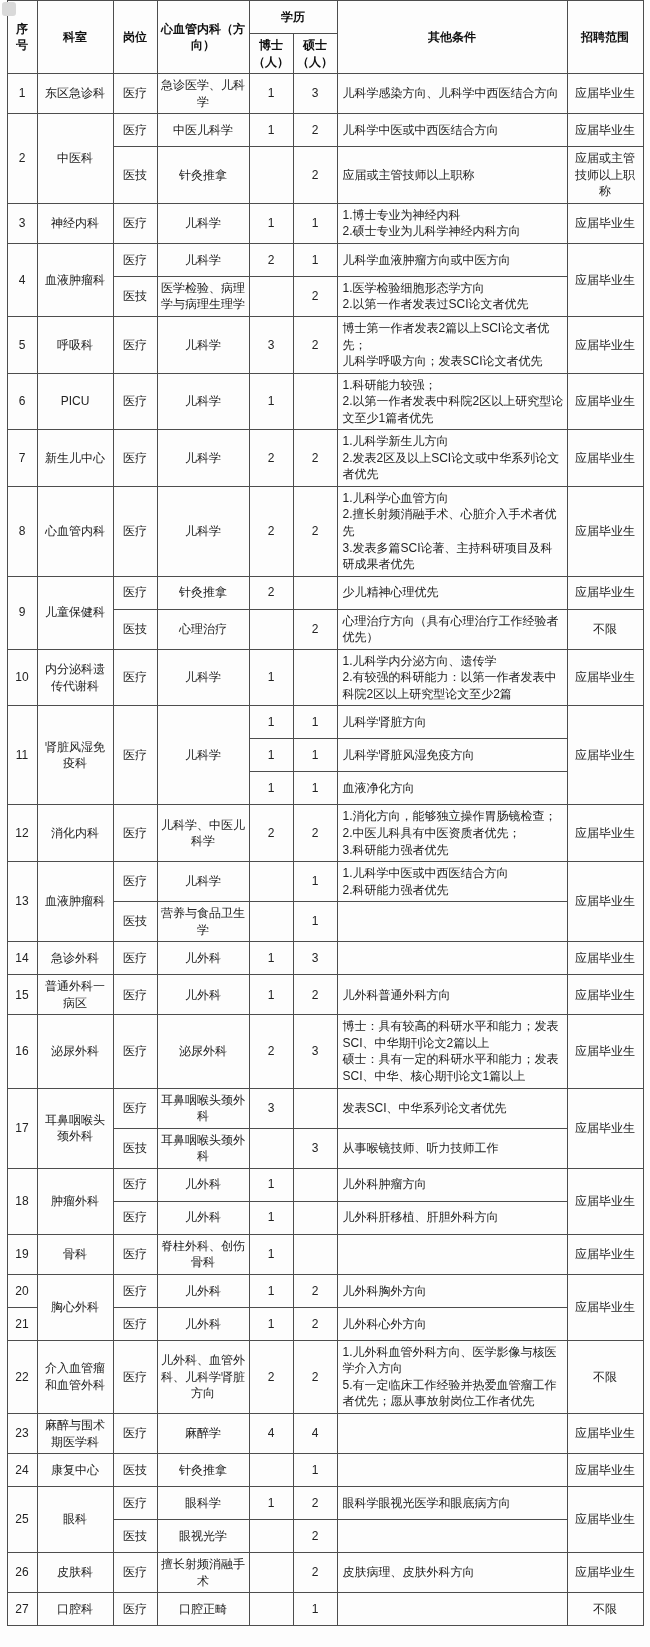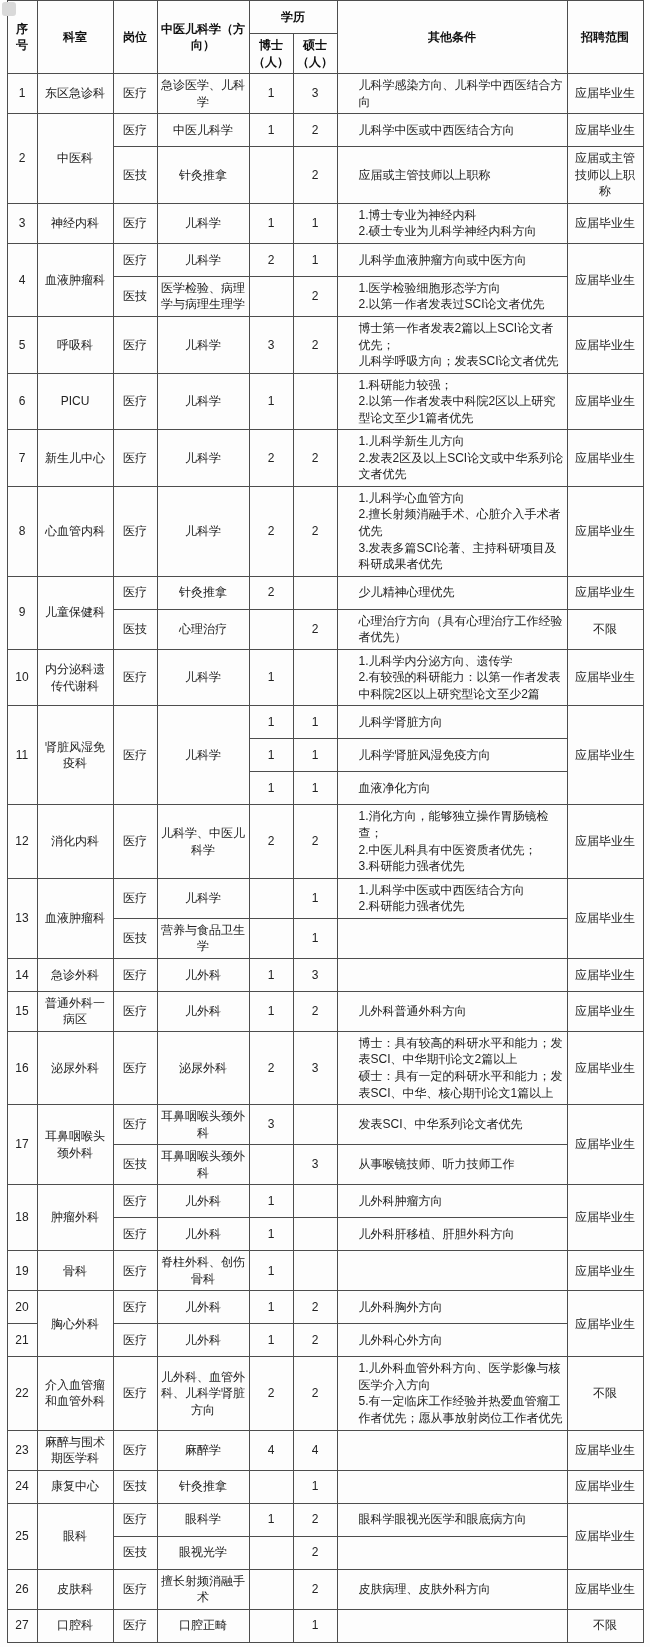--- a/index.html
+++ b/index.html
@@ -41,21 +41,21 @@
     vertical-align:middle;
     white-space:pre-line;
     word-break:break-all;
     height:26px;
     color:#222;
   }
   table.recruit th {
     font-weight:bold;
     color:#111;
   }
-  table.recruit td.left { text-align:left; padding-left:21px; }
+  table.recruit td.left { text-align:left; padding-left:5px; }
 </style>
 </head>
 <body>
 
 <div class="page">
   <div class="corner-artifact"></div>
 
   <table class="recruit">
     <colgroup>
       <col style="width:30px">
@@ -66,21 +66,21 @@
         <col style="width:44px">
         <col style="width:230px">
         <col style="width:76px">
     </colgroup>
     <thead>
       <tr>
         <th rowspan="2">序
 号</th>
         <th rowspan="2">科室</th>
         <th rowspan="2">岗位</th>
-        <th rowspan="2">中医儿科学（方向）</th>
+        <th rowspan="2">心血管内科（方向）</th>
         <th colspan="2">学历</th>
         <th rowspan="2">其他条件</th>
         <th rowspan="2">招聘范围</th>
       </tr>
       <tr>
         <th>博士
 （人）</th>
         <th>硕士
 （人）</th>
       </tr>

